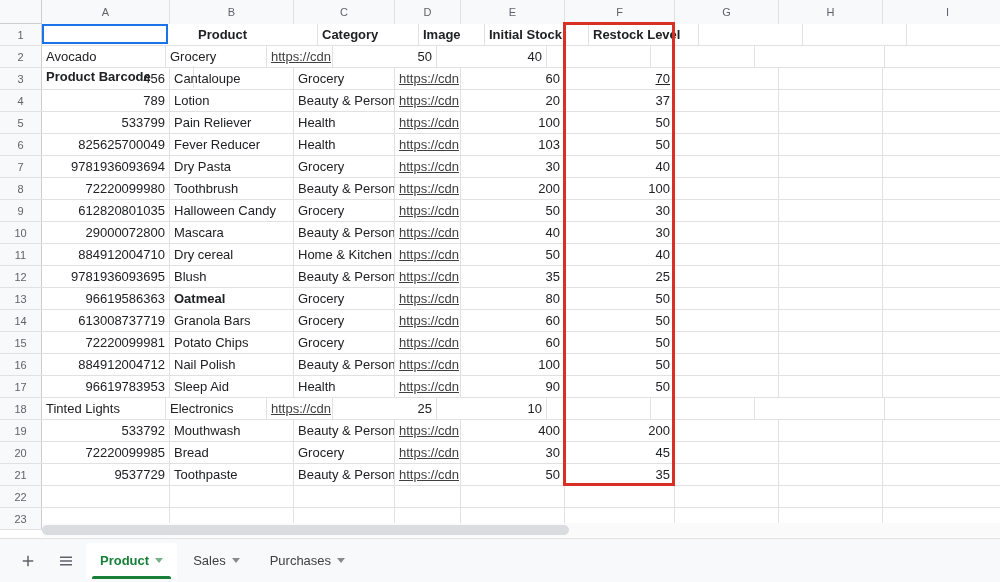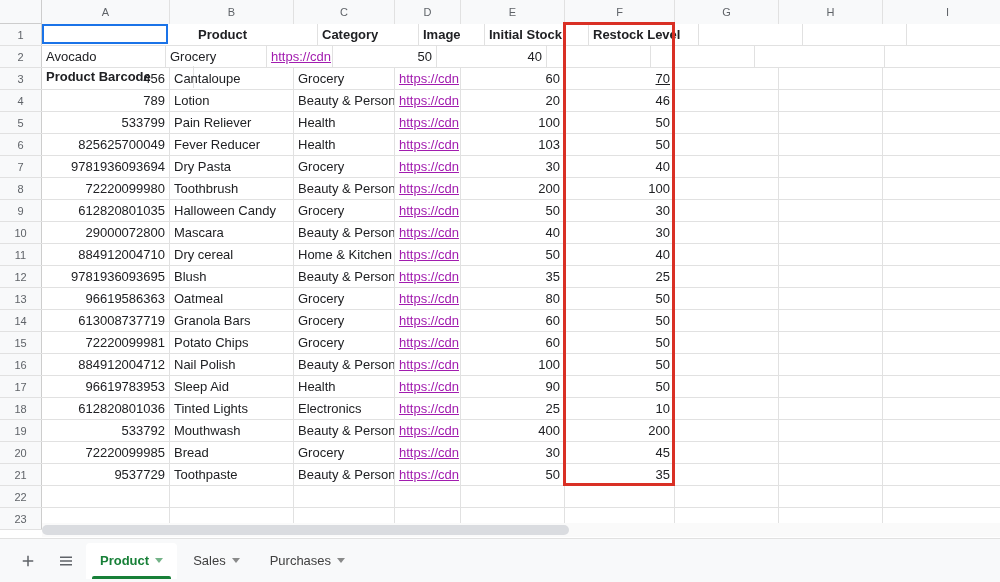--- a/index.html
+++ b/index.html
@@ -63,21 +63,21 @@
     line-height: 22px;
     padding: 0 4px;
     border-right: 1px solid #e1e1e1;
     white-space: nowrap;
     overflow: hidden;
     text-overflow: clip;
     font-size: 13px;
   }
   .cell.num { text-align: right; }
   .cell.hdr { font-weight: 700; }
-  .cell a { color: #a21caf; text-decoration: underline; cursor: pointer; }
+  .cell a { color: #404040; text-decoration: underline; cursor: pointer; }
   .active-outline {
     position: absolute;
     border: 2px solid #1a73e8;
     pointer-events: none;
   }
   .red-outline {
     position: absolute;
     border: 3px solid #d93025;
     pointer-events: none;
   }
@@ -199,21 +199,21 @@
           <div class="cell" style="width: 104px;"></div>
           <div class="cell" style="width: 130px;"></div>
         </div>
         <div class="row">
           <div class="rownum">4</div>
           <div class="cell num" style="width: 128px;">789</div>
           <div class="cell" style="width: 124px;">Lotion</div>
           <div class="cell" style="width: 101px;">Beauty &amp; Personal</div>
           <div class="cell" style="width: 66px;"><a>https://cdn</a></div>
           <div class="cell num" style="width: 104px;">20</div>
-          <div class="cell num" style="width: 110px;">46</div>
+          <div class="cell num" style="width: 110px;">37</div>
           <div class="cell" style="width: 104px;"></div>
           <div class="cell" style="width: 104px;"></div>
           <div class="cell" style="width: 130px;"></div>
         </div>
         <div class="row">
           <div class="rownum">5</div>
           <div class="cell num" style="width: 128px;">533799</div>
           <div class="cell" style="width: 124px;">Pain Reliever</div>
           <div class="cell" style="width: 101px;">Health</div>
           <div class="cell" style="width: 66px;"><a>https://cdn</a></div>
@@ -303,21 +303,21 @@
           <div class="cell" style="width: 66px;"><a>https://cdn</a></div>
           <div class="cell num" style="width: 104px;">35</div>
           <div class="cell num" style="width: 110px;">25</div>
           <div class="cell" style="width: 104px;"></div>
           <div class="cell" style="width: 104px;"></div>
           <div class="cell" style="width: 130px;"></div>
         </div>
         <div class="row">
           <div class="rownum">13</div>
           <div class="cell num" style="width: 128px;">96619586363</div>
-          <div class="cell" style="width: 124px;">Oatmeal</div>
+          <div class="cell" style="width: 124px; font-weight: bold;">Oatmeal</div>
           <div class="cell" style="width: 101px;">Grocery</div>
           <div class="cell" style="width: 66px;"><a>https://cdn</a></div>
           <div class="cell num" style="width: 104px;">80</div>
           <div class="cell num" style="width: 110px;">50</div>
           <div class="cell" style="width: 104px;"></div>
           <div class="cell" style="width: 104px;"></div>
           <div class="cell" style="width: 130px;"></div>
         </div>
         <div class="row">
           <div class="rownum">14</div>
@@ -362,21 +362,20 @@
           <div class="cell" style="width: 101px;">Health</div>
           <div class="cell" style="width: 66px;"><a>https://cdn</a></div>
           <div class="cell num" style="width: 104px;">90</div>
           <div class="cell num" style="width: 110px;">50</div>
           <div class="cell" style="width: 104px;"></div>
           <div class="cell" style="width: 104px;"></div>
           <div class="cell" style="width: 130px;"></div>
         </div>
         <div class="row">
           <div class="rownum">18</div>
-          <div class="cell num" style="width: 128px;">612820801036</div>
           <div class="cell" style="width: 124px;">Tinted Lights</div>
           <div class="cell" style="width: 101px;">Electronics</div>
           <div class="cell" style="width: 66px;"><a>https://cdn</a></div>
           <div class="cell num" style="width: 104px;">25</div>
           <div class="cell num" style="width: 110px;">10</div>
           <div class="cell" style="width: 104px;"></div>
           <div class="cell" style="width: 104px;"></div>
           <div class="cell" style="width: 130px;"></div>
         </div>
         <div class="row">

